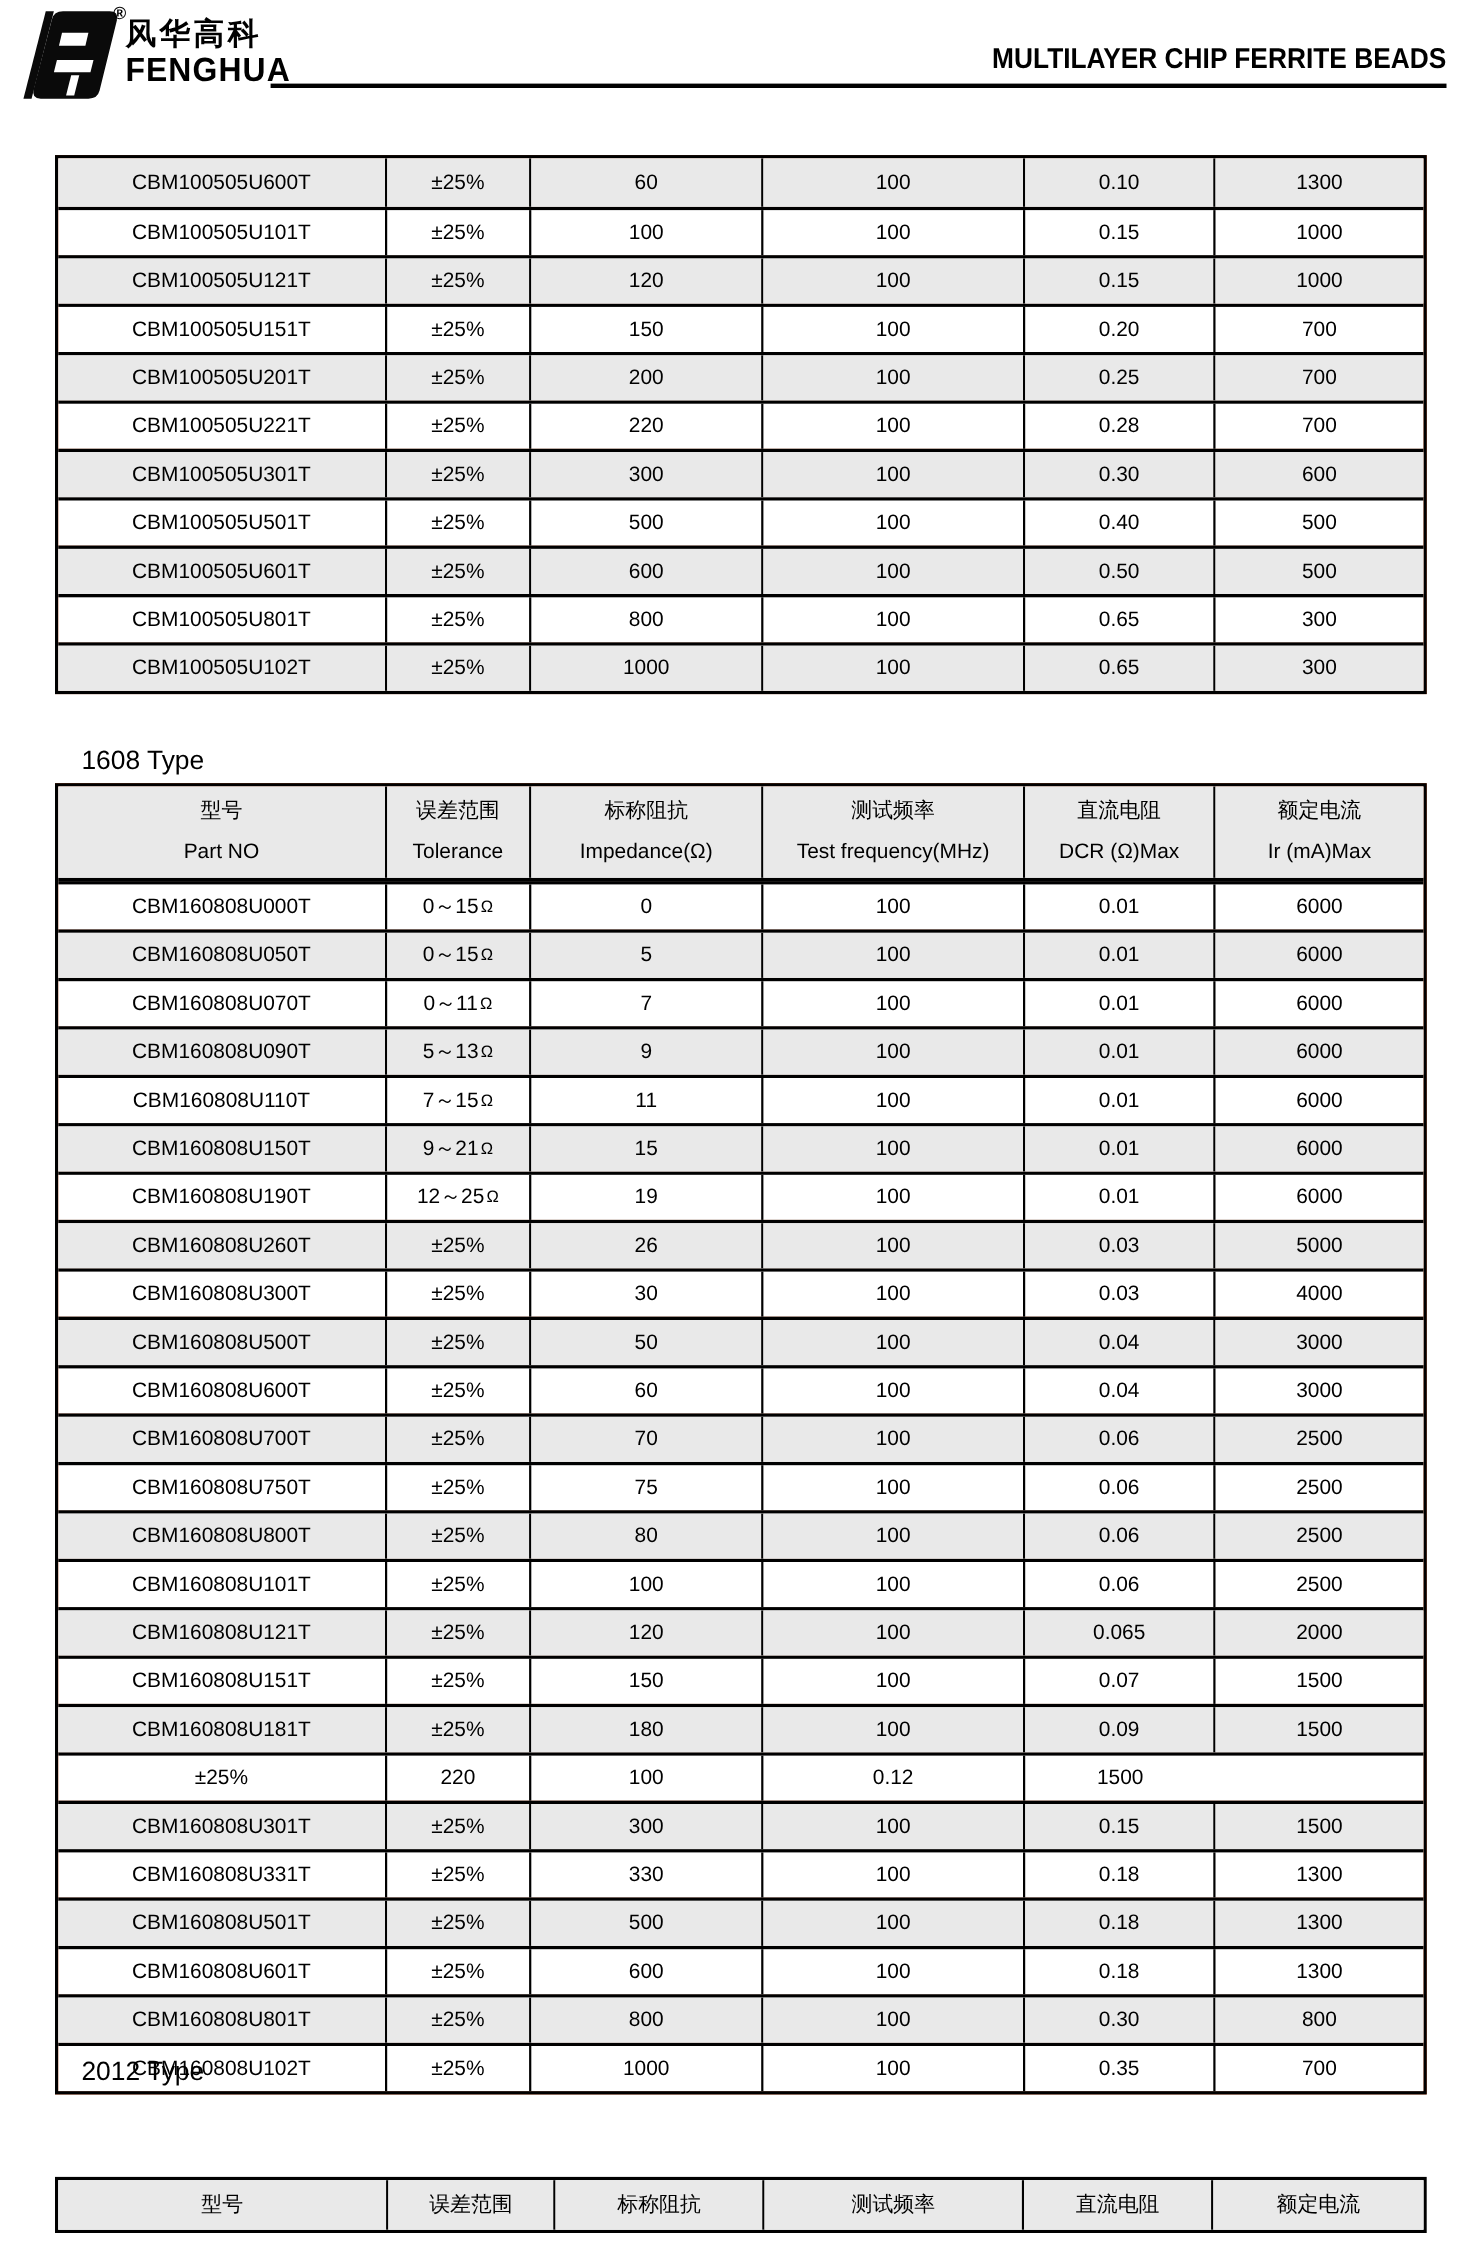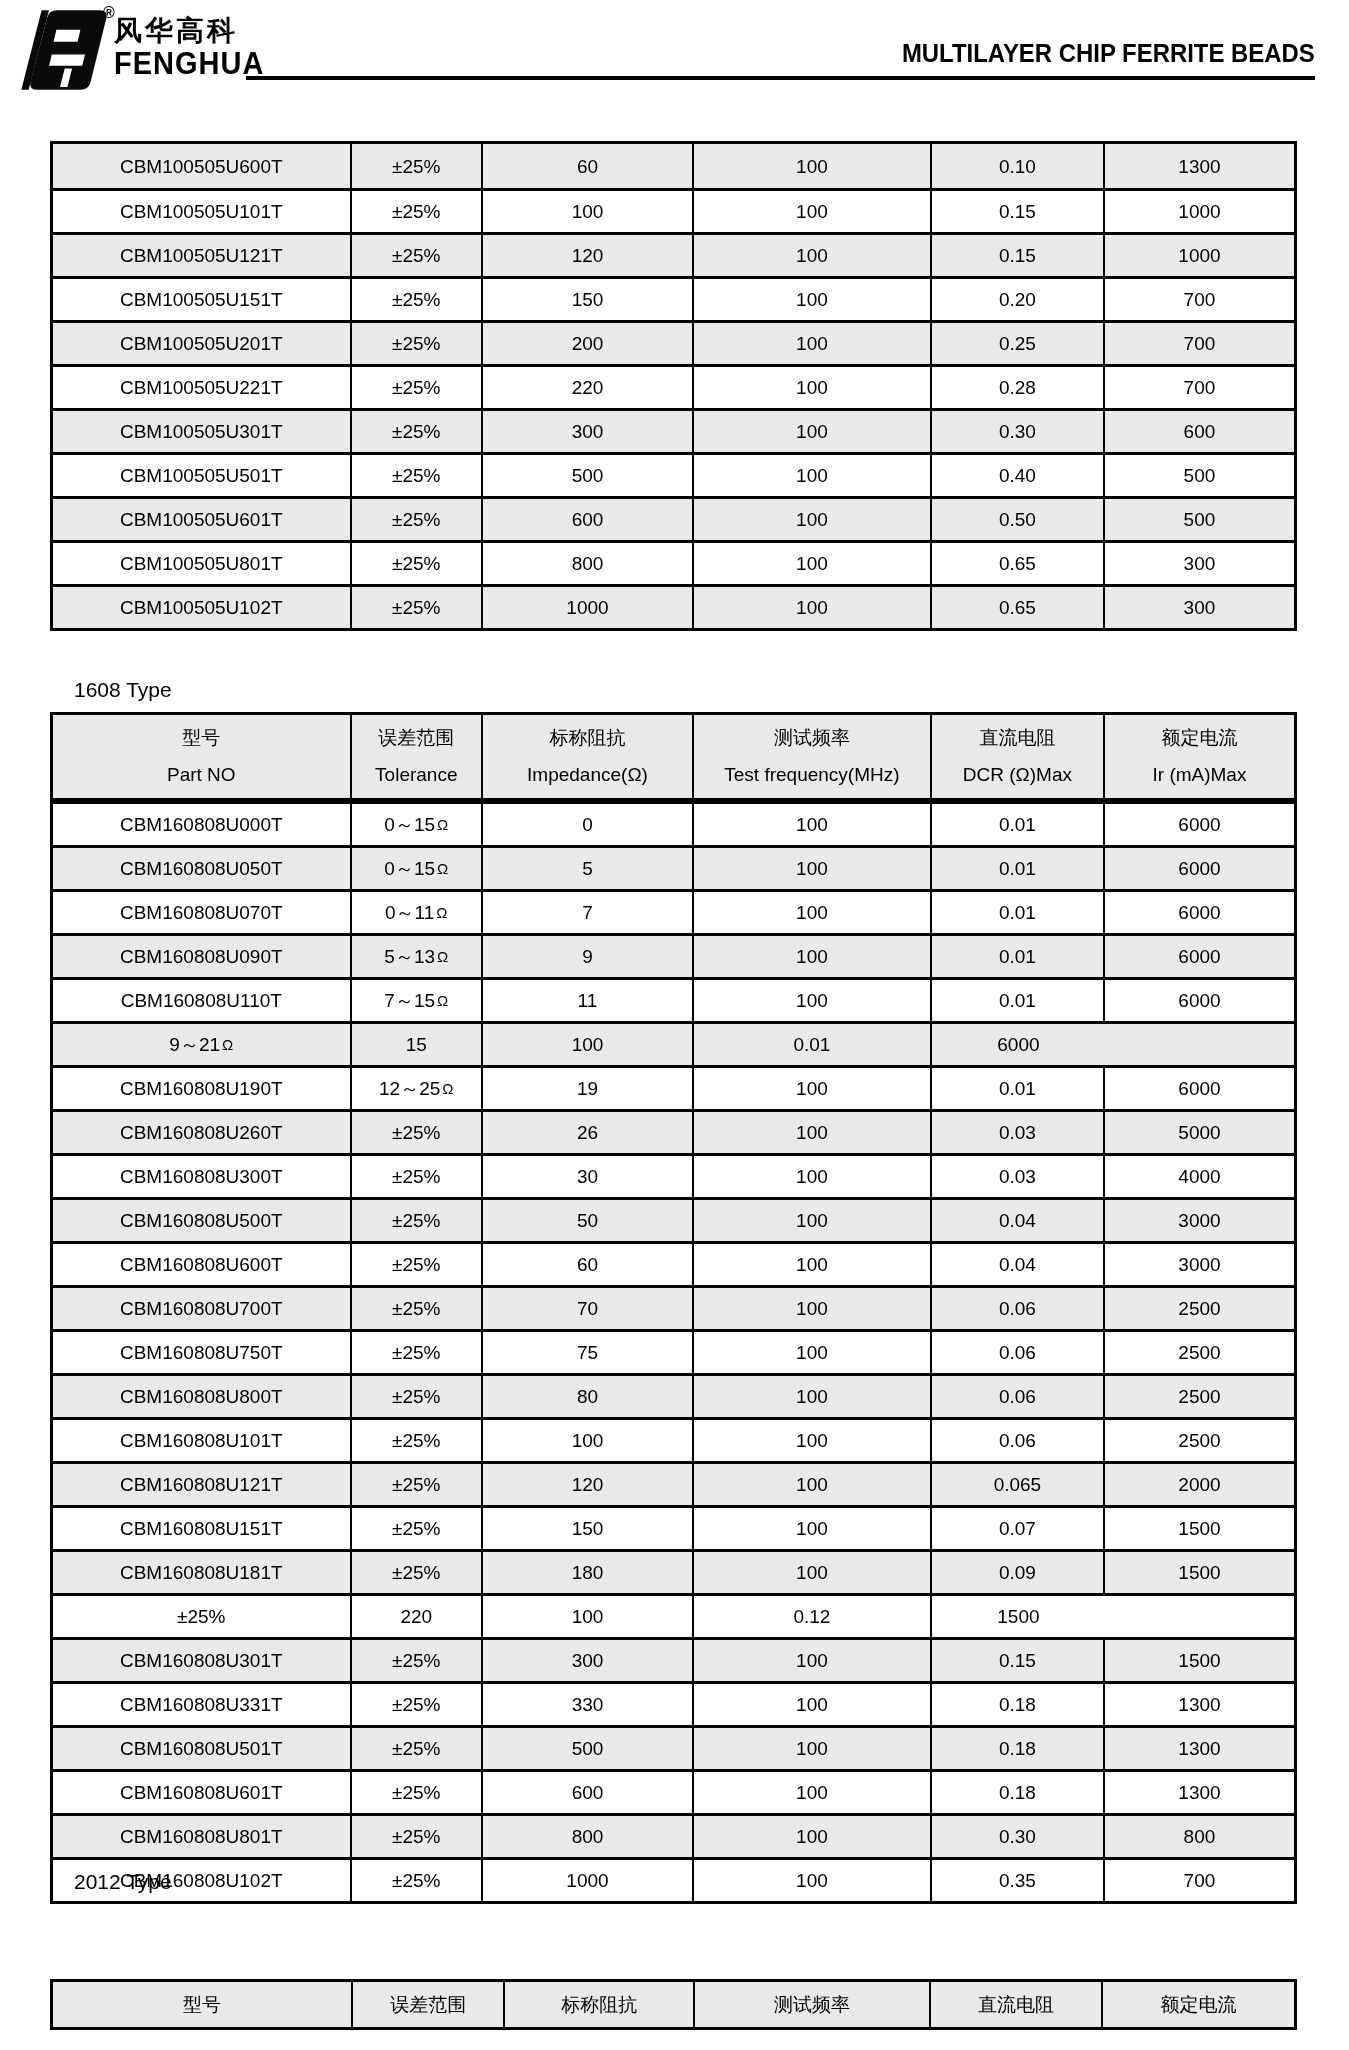--- a/index.html
+++ b/index.html
@@ -10,21 +10,21 @@
   .logo-mark{position:absolute;left:13px;top:6px;width:96px;height:88px;}
   .reg-mark{position:absolute;left:103px;top:4px;font-size:16px;font-weight:bold;}
   .brand-cn{position:absolute;left:114px;top:12px;font-size:28px;font-weight:bold;letter-spacing:3px;}
   .brand-en{position:absolute;left:114px;top:47px;font-size:29px;font-weight:bold;letter-spacing:1px;
             transform:scaleY(1.05);transform-origin:left top;}
   .doc-title{position:absolute;right:34px;top:38px;font-size:26px;font-weight:bold;white-space:nowrap;
              transform:scaleX(0.92);transform-origin:100% 50%;}
   .header-rule{position:absolute;left:246px;top:76px;width:1069px;height:4px;background:#000;}
 
   
-  .sec-label{position:absolute;left:74px;font-size:21px;}
+  .sec-label{position:absolute;left:74px;font-size:24px;}
   .lbl-1608{top:678px;}
   .lbl-2012{top:1870px;}
 
   
   .tbl{position:absolute;left:50px;width:1247px;border:3px solid #000;box-sizing:border-box;background:#c2410c;}
   .t1005{top:141px;}
   .t1608{top:712px;}
   .t2012{top:1979px;}
 
   .row{display:grid;height:44px;box-sizing:border-box;background:#fff;}
@@ -237,20 +237,21 @@
           <div class="cell">
             <span>7～15</span>
             <span class="omega">Ω</span>
           </div>
           <div class="cell">11</div>
           <div class="cell">100</div>
           <div class="cell">0.01</div>
           <div class="cell">6000</div>
         </div>
         <div class="row grid6 gray">
+          <div class="cell">CBM160808U150T</div>
           <div class="cell">
             <span>9～21</span>
             <span class="omega">Ω</span>
           </div>
           <div class="cell">15</div>
           <div class="cell">100</div>
           <div class="cell">0.01</div>
           <div class="cell">6000</div>
         </div>
         <div class="row grid6">

